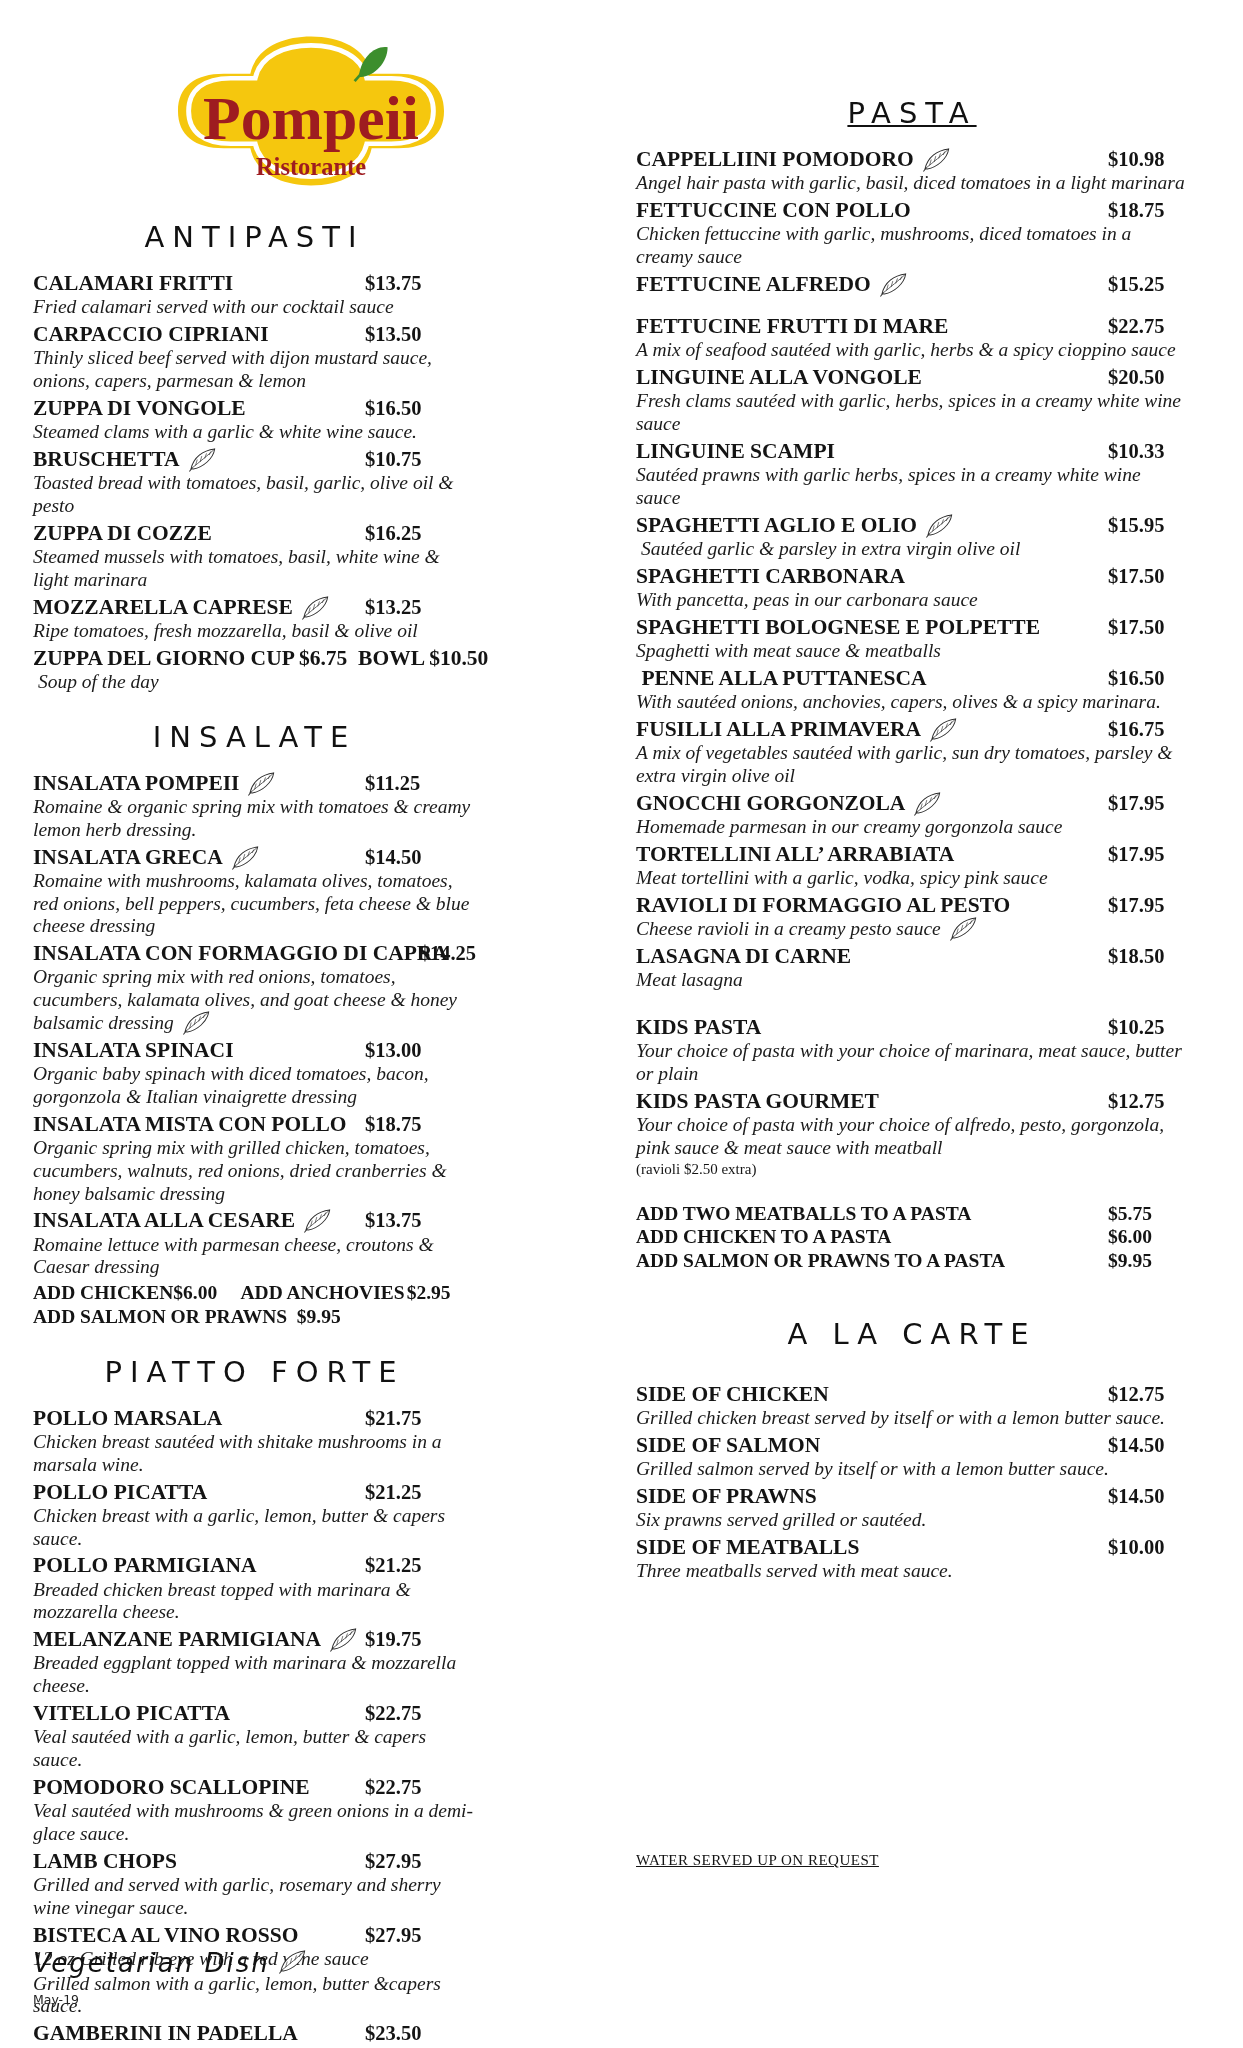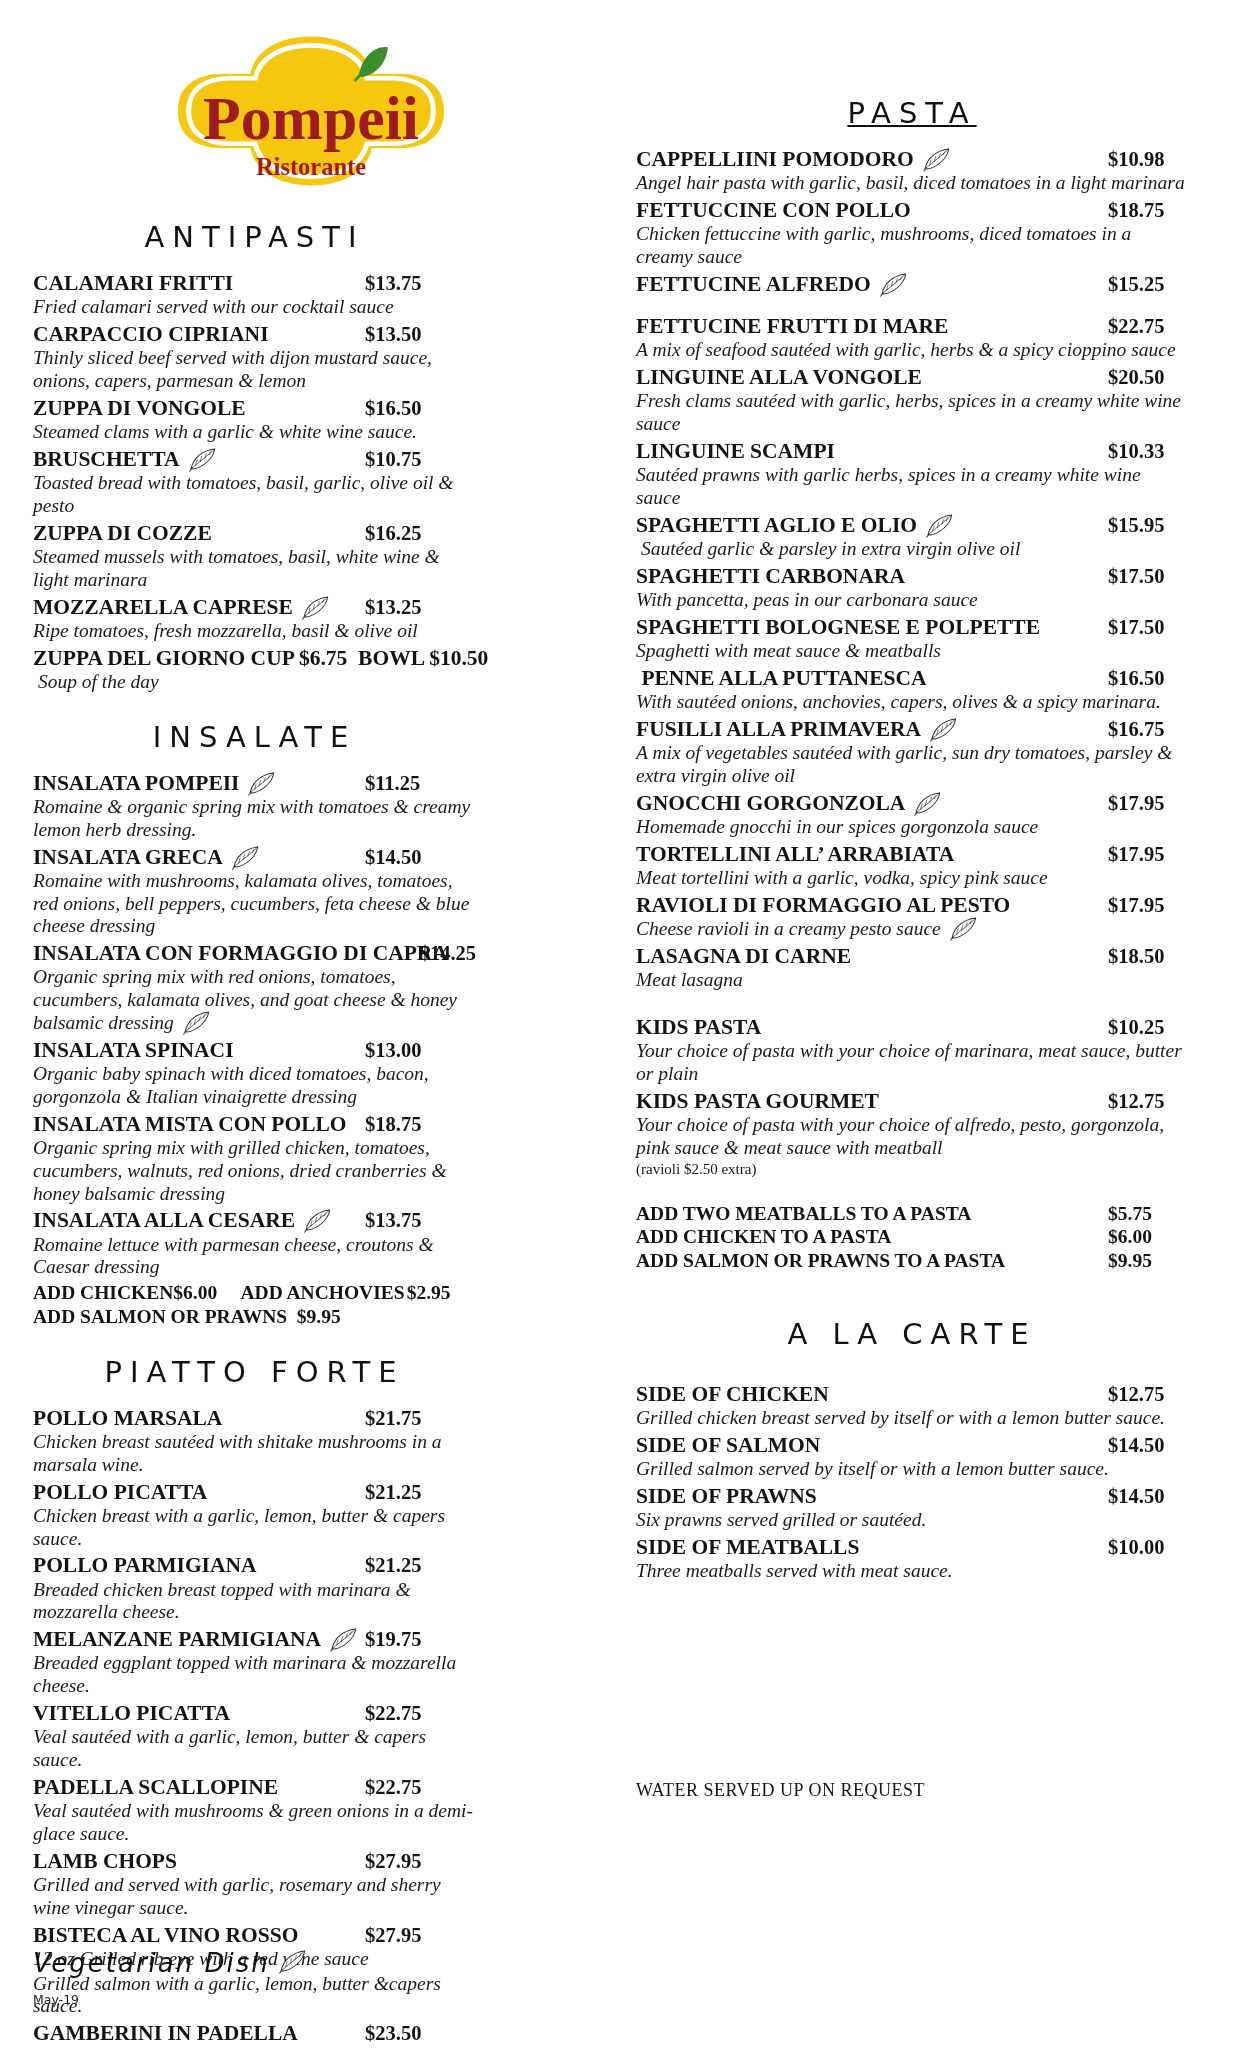--- a/index.html
+++ b/index.html
@@ -44,21 +44,21 @@
   .item-desc .leaf{display:inline-block;vertical-align:-3px;}
 
   
   .footer-left{position:absolute;left:33px;top:1948px;}
   .veg-line{display:flex;align-items:center;}
   .veg-label{
     font-family:"DejaVu Sans","Liberation Sans",sans-serif;
     font-size:26px;letter-spacing:2px;color:#111;font-style:oblique;
   }
   .date-label{font-family:"DejaVu Sans","Liberation Sans",sans-serif;font-size:12.5px;margin-top:14px;color:#222;}
-  .water-note{position:absolute;left:636px;top:1780px;font-size:18px;letter-spacing:0.5px;}
+  .water-note{position:absolute;left:636px;top:1852px;font-size:15px;letter-spacing:0.5px;text-decoration:underline;}
 </style>
 </head>
 <body>
 
 <div class="page">
 
   <div class="col col-left">
     <div class="logo-wrap">
       <svg viewBox="0 0 300 156" width="320" height="166">
         <path d="M25,78 C25,55 41,43 68,43 L93,43 C98,19 123,8 150,8 C177,8 202,19 207,43 L232,43 C259,43 275,55 275,78 C275,101 259,113 232,113 L207,113 C202,137 177,148 150,148 C123,148 98,137 93,113 L68,113 C41,113 25,101 25,78 Z" fill="#F5C70E"></path>
@@ -184,21 +184,21 @@
     <path d="M11,19 L15,12 M18,16 L22,9 M25,13 L29,7 M32,10 L35,6" stroke="#2e2e2e" stroke-width="0.8" fill="none"></path>
     <path d="M1,25 L6,21" stroke="#2e2e2e" stroke-width="1.4" fill="none"></path>
   </svg></span><span class="item-price">$19.75</span></div>
           <div class="item-desc">Breaded eggplant topped with marinara &amp; mozzarella cheese.</div>
         </div>
         <div class="menu-item">
           <div class="item-head"><span class="name-wrap"><span class="item-name">VITELLO PICATTA</span></span><span class="item-price">$22.75</span></div>
           <div class="item-desc">Veal sautéed with a garlic, lemon, butter &amp; capers sauce.</div>
         </div>
         <div class="menu-item">
-          <div class="item-head"><span class="name-wrap"><span class="item-name">PADELLA SCALLOPINE</span></span><span class="item-price">$22.75</span></div>
+          <div class="item-head"><span class="name-wrap"><span class="item-name">POMODORO SCALLOPINE</span></span><span class="item-price">$22.75</span></div>
           <div class="item-desc">Veal sautéed with mushrooms &amp; green onions in a demi-glace sauce.</div>
         </div>
         <div class="menu-item">
           <div class="item-head"><span class="name-wrap"><span class="item-name">LAMB CHOPS</span></span><span class="item-price">$27.95</span></div>
           <div class="item-desc">Grilled and served with garlic, rosemary and sherry wine vinegar sauce.</div>
         </div>
         <div class="menu-item">
           <div class="item-head"><span class="name-wrap"><span class="item-name">BISTECA AL VINO ROSSO</span></span><span class="item-price">$27.95</span></div>
           <div class="item-desc">12 oz Grilled rib eye with a red wine sauce</div>
         </div>
@@ -277,21 +277,21 @@
   </svg></span><span class="item-price">$16.75</span></div>
           <div class="item-desc">A mix of vegetables sautéed with garlic, sun dry tomatoes, parsley &amp; extra virgin olive oil</div>
         </div>
         <div class="menu-item">
           <div class="item-head"><span class="name-wrap"><span class="item-name">GNOCCHI GORGONZOLA</span><svg class="leaf" viewBox="0 0 44 26" width="33" height="20" aria-hidden="true">
     <path d="M4,22 C11,8 25,2 41,4 C36,16 20,24 7,23 Z" fill="#ffffff" stroke="#2e2e2e" stroke-width="1.3"></path>
     <path d="M4,22 C17,16 30,10 41,4" fill="none" stroke="#2e2e2e" stroke-width="0.9"></path>
     <path d="M11,19 L15,12 M18,16 L22,9 M25,13 L29,7 M32,10 L35,6" stroke="#2e2e2e" stroke-width="0.8" fill="none"></path>
     <path d="M1,25 L6,21" stroke="#2e2e2e" stroke-width="1.4" fill="none"></path>
   </svg></span><span class="item-price">$17.95</span></div>
-          <div class="item-desc">Homemade gnocchi in our spices gorgonzola sauce</div>
+          <div class="item-desc">Homemade parmesan in our creamy gorgonzola sauce</div>
         </div>
         <div class="menu-item">
           <div class="item-head"><span class="name-wrap"><span class="item-name">TORTELLINI ALL’ ARRABIATA</span></span><span class="item-price">$17.95</span></div>
           <div class="item-desc">Meat tortellini with a garlic, vodka, spicy pink sauce</div>
         </div>
         <div class="menu-item">
           <div class="item-head"><span class="name-wrap"><span class="item-name">RAVIOLI DI FORMAGGIO AL PESTO</span></span><span class="item-price">$17.95</span></div>
           <div class="item-desc">Cheese ravioli in a creamy pesto sauce<svg class="leaf" viewBox="0 0 44 26" width="33" height="20" aria-hidden="true">
     <path d="M4,22 C11,8 25,2 41,4 C36,16 20,24 7,23 Z" fill="#ffffff" stroke="#2e2e2e" stroke-width="1.3"></path>
     <path d="M4,22 C17,16 30,10 41,4" fill="none" stroke="#2e2e2e" stroke-width="0.9"></path>

